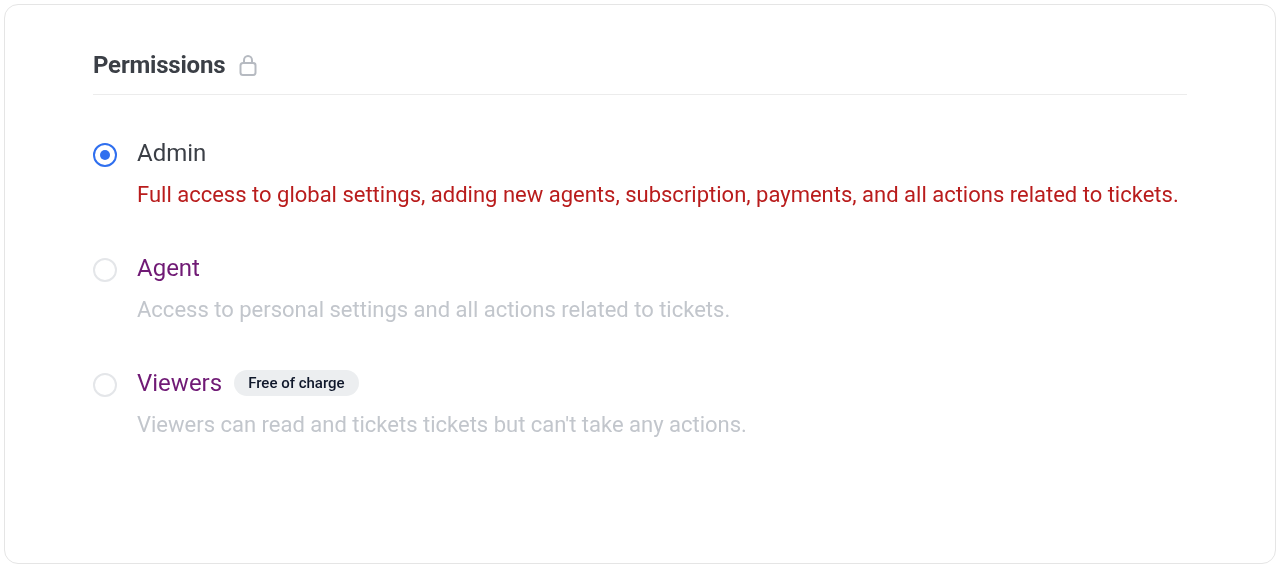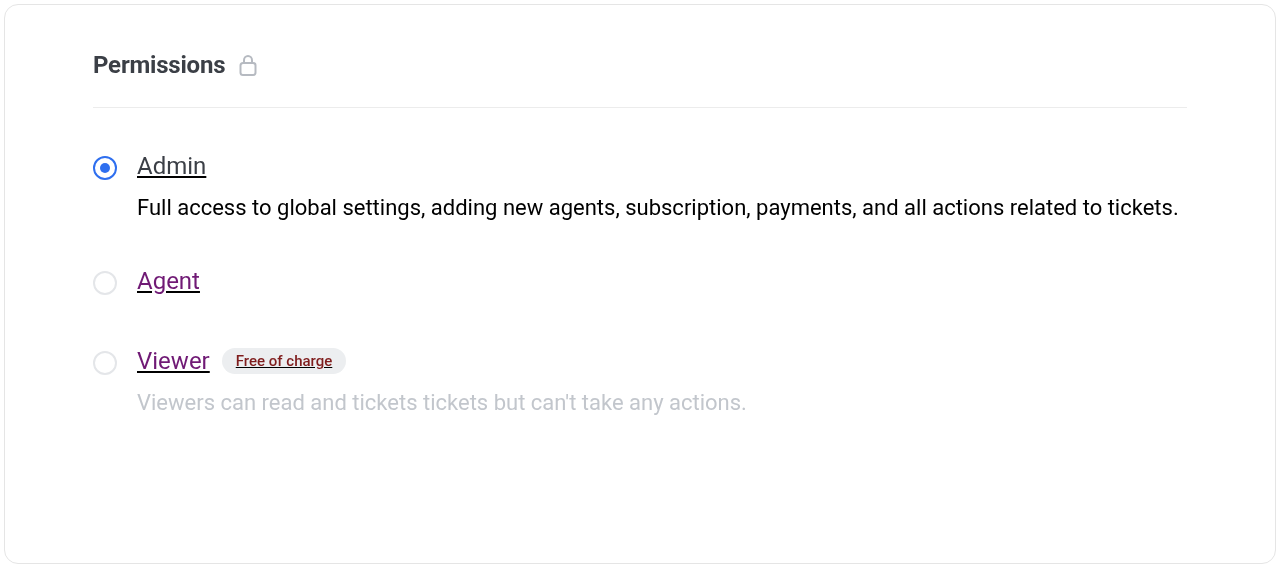--- a/index.html
+++ b/index.html
@@ -19,21 +19,21 @@
       height: 100%;
       border: 1px solid #e5e5e5;
       border-radius: 14px;
       padding: 46px 88px 30px 88px;
       overflow: hidden;
     }
     .header {
       display: flex;
       align-items: center;
       gap: 14px;
-      padding-bottom: 28px;
+      padding-bottom: 15px;
       border-bottom: 1px solid #ececec;
       margin-bottom: 44px;
     }
     .header-title {
       font-size: 24px;
       font-weight: 700;
       color: #3b3f46;
       letter-spacing: -0.2px;
     }
     .lock-icon svg {
@@ -73,31 +73,30 @@
       display: block;
     }
     .option-body {
       flex: 1;
     }
     .label-row {
       display: flex;
       align-items: center;
       gap: 12px;
       margin-bottom: 10px;
-      text-decoration: underline;
     }
     .option-label {
       font-size: 24px;
       font-weight: 400;
       color: #3b3f46;
     }
     .option-desc {
       font-size: 22px;
       line-height: 1.6;
-      color: #000000;
+      color: #b91c1c;
       font-weight: 400;
     }
     .option.disabled .option-label {
       color: #701a75;
     }
     .option.disabled .option-desc {
       color: #c2c6cc;
     }
     .option.disabled .radio {
       border-color: #e4e6e9;
@@ -105,21 +104,21 @@
     .badge {
       display: inline-block;
       background: #eceef0;
       color: #8d9199;
       border-radius: 14px;
       padding: 4px 14px;
       font-size: 15px;
       font-weight: 500;
     }
     .option.disabled .badge {
-      color: #7f1d1d;
+      color: #0f172a;
       text-align: center;
     }
   </style>
 </head>
 <body>
 
 <div class="card">
   <div class="header">
     <span class="header-title">Permissions</span>
     <span class="lock-icon">
@@ -141,28 +140,29 @@
         <div class="option-desc">Full access to global settings, adding new agents, subscription, payments, and all actions related to tickets.</div>
       </div>
     </div>
 
     <div class="option disabled">
       <div class="radio"></div>
       <div class="option-body">
         <div class="label-row">
           <span class="option-label">Agent</span>
         </div>
+        <div class="option-desc">Access to personal settings and all actions related to tickets.</div>
       </div>
     </div>
 
     <div class="option disabled">
       <div class="radio"></div>
       <div class="option-body">
         <div class="label-row">
-          <span class="option-label">Viewer</span>
+          <span class="option-label">Viewers</span>
           <span class="badge">Free of charge</span>
         </div>
         <div class="option-desc">Viewers can read and tickets tickets but can't take any actions.</div>
       </div>
     </div>
 
   </div>
 </div>
 
 </body></html>

